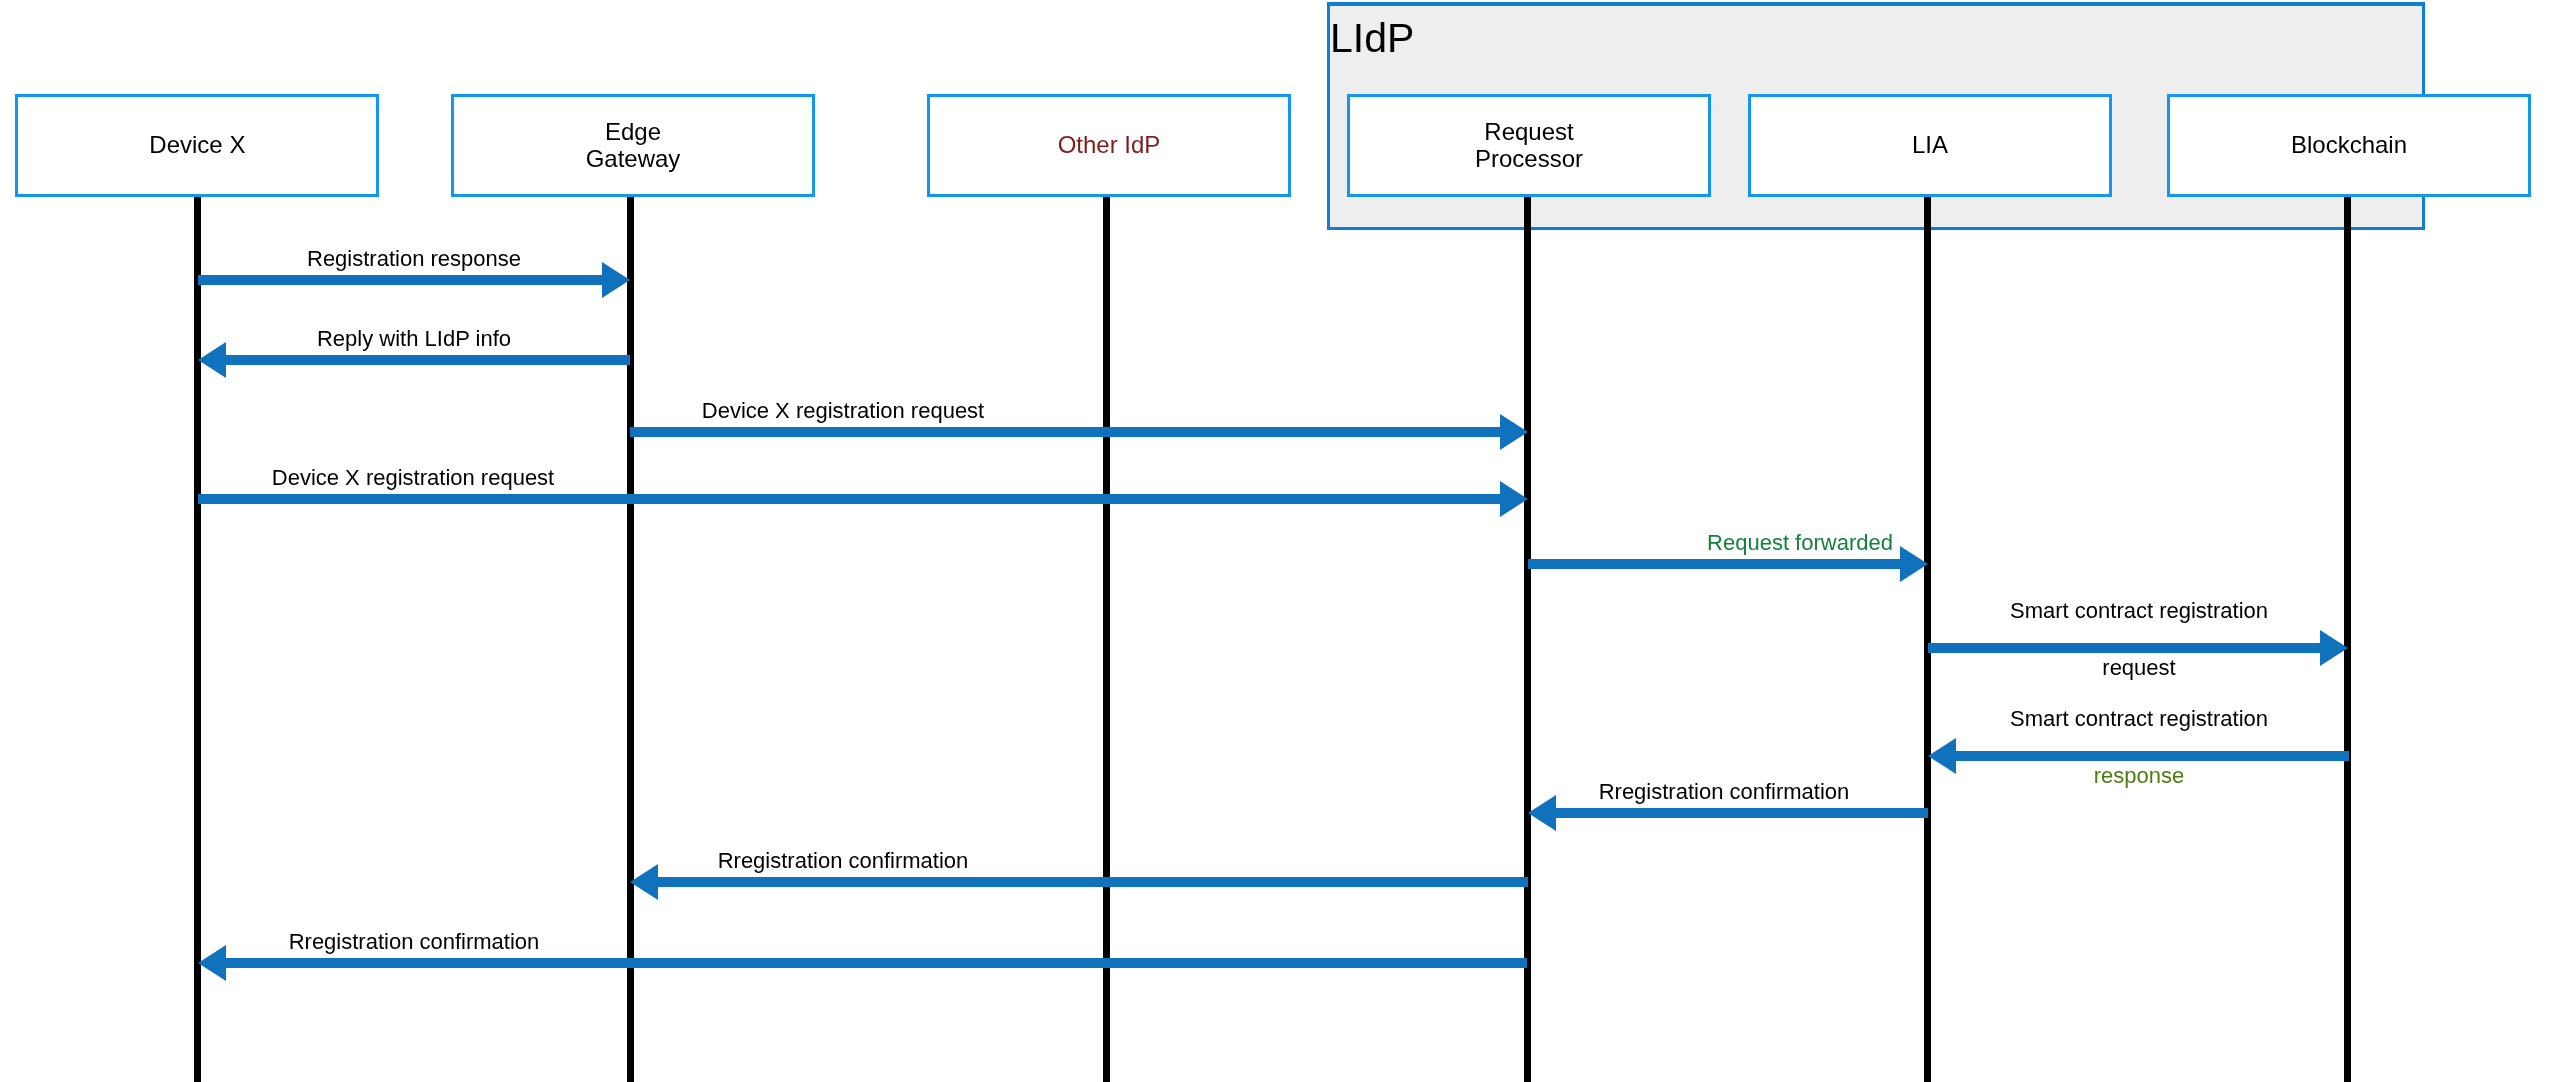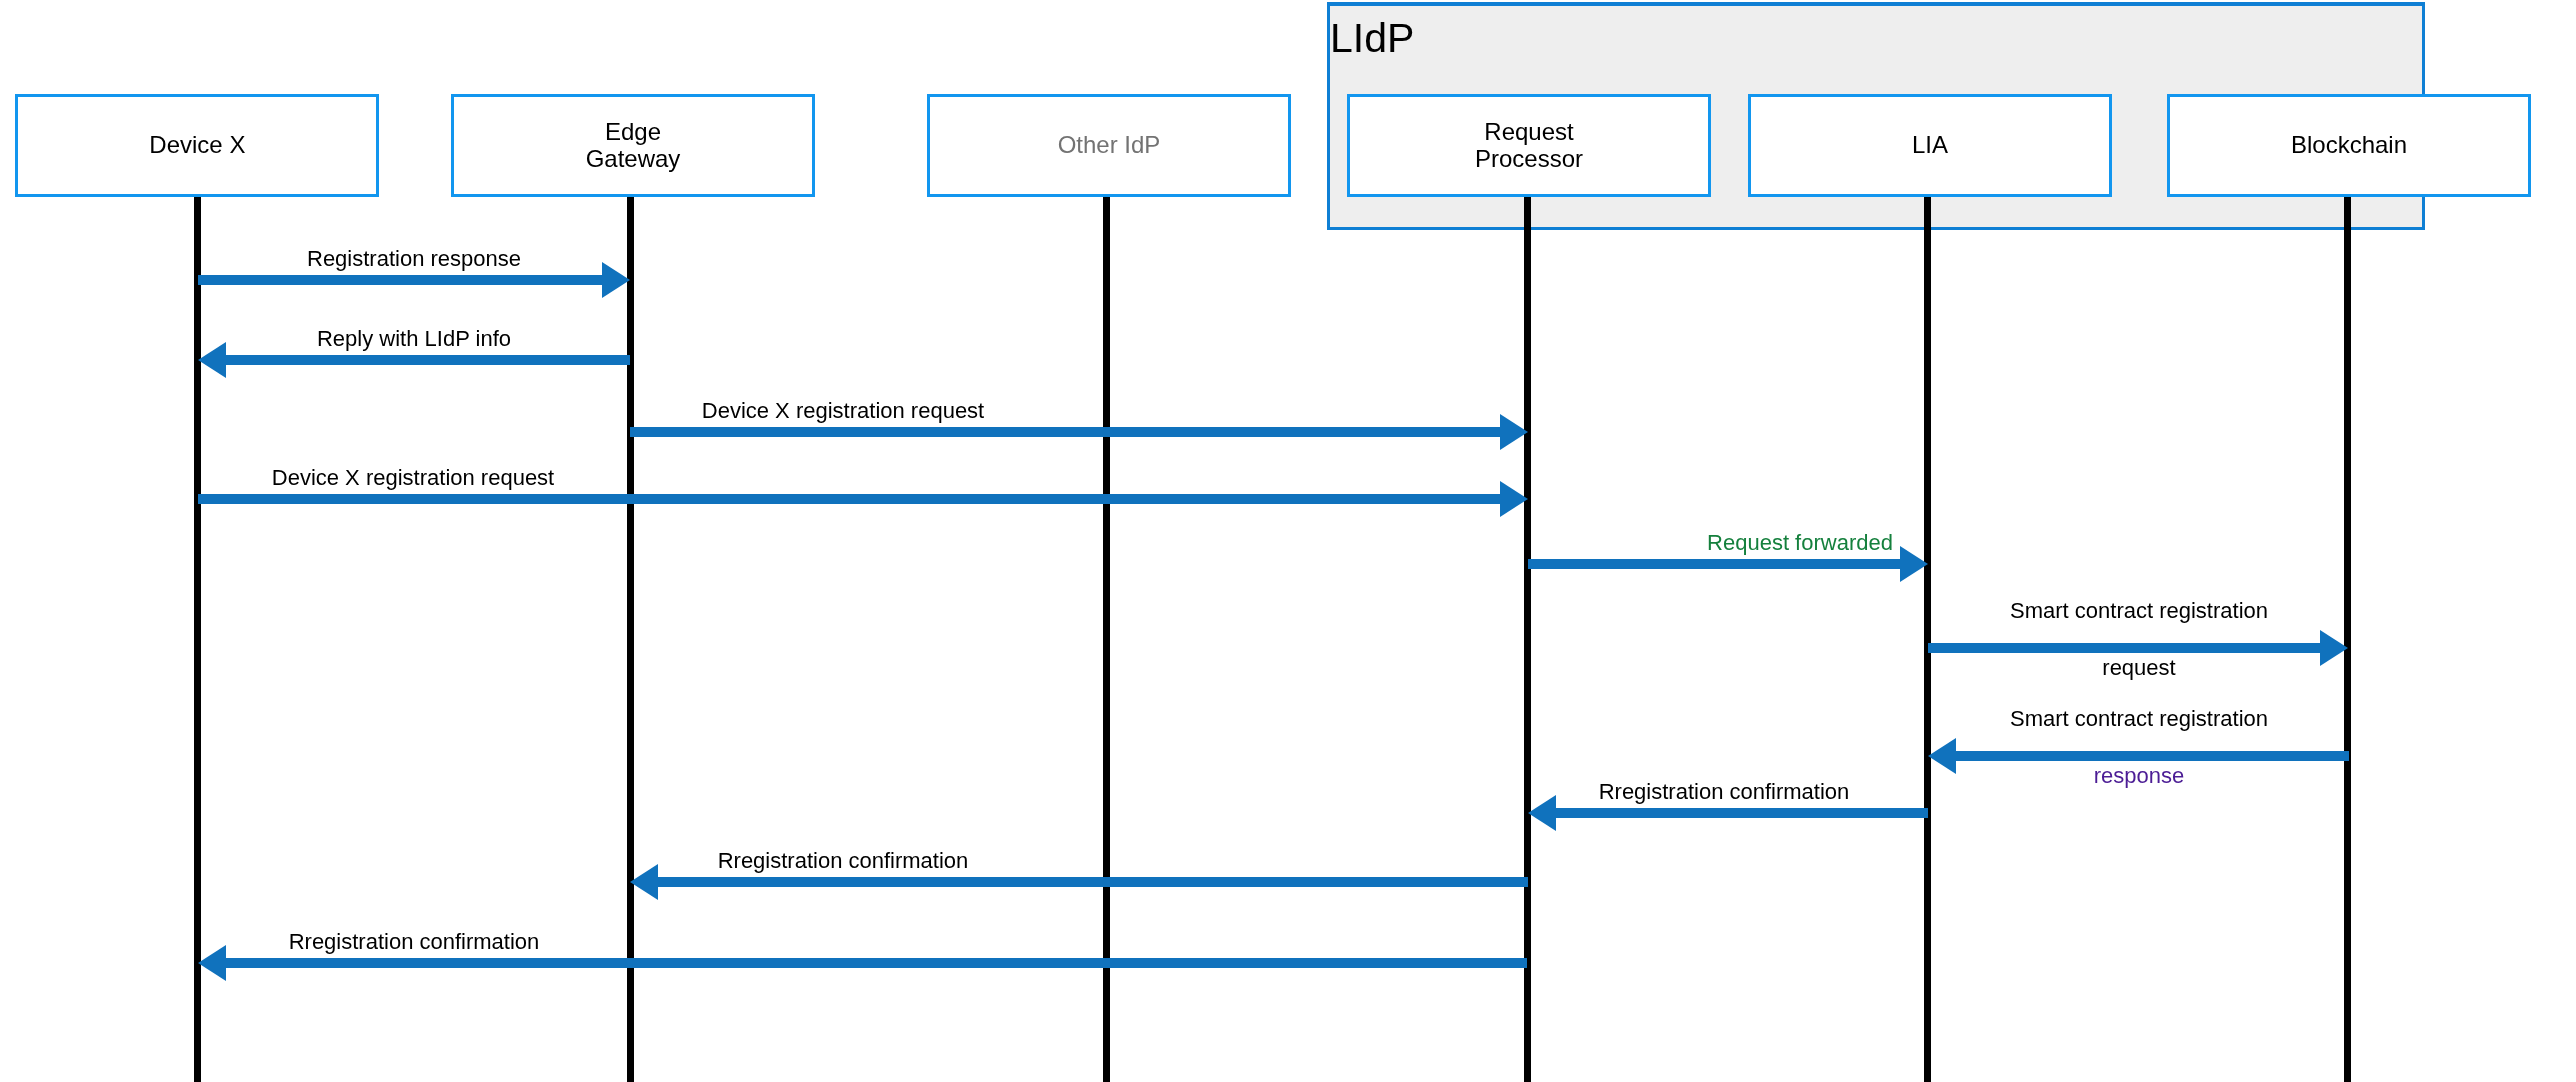--- a/index.html
+++ b/index.html
@@ -119,21 +119,21 @@
     <div class="lifeline" style="left: 1924px; top: 197px; height: 885px; background: rgb(0, 0, 0);"></div>
     <div class="lifeline" style="left: 2344px; top: 197px; height: 885px; background: rgb(0, 0, 0);"></div>
     <div class="participant" style="left: 15.4px; top: 94px; width: 364px; height: 103px; border-color: rgb(18, 150, 239);">
       <div class="plabel" style="color: rgb(0, 0, 0);">Device X</div>
     </div>
     <div class="participant" style="left: 451px; top: 94px; width: 364px; height: 103px; border-color: rgb(18, 150, 239);">
       <div class="plabel" style="color: rgb(0, 0, 0);">Edge
 Gateway</div>
     </div>
     <div class="participant" style="left: 927px; top: 94px; width: 364px; height: 103px; border-color: rgb(18, 150, 239);">
-      <div class="plabel" style="color: #737373;">Other IdP</div>
+      <div class="plabel" style="color: #7f1d1d;">Other IdP</div>
     </div>
     <div class="participant" style="left: 1347px; top: 94px; width: 364px; height: 103px; border-color: rgb(18, 150, 239);">
       <div class="plabel" style="color: rgb(0, 0, 0);">Request
 Processor</div>
     </div>
     <div class="participant" style="left: 1748px; top: 94px; width: 364px; height: 103px; border-color: rgb(18, 150, 239);">
       <div class="plabel" style="color: rgb(0, 0, 0);">LIA</div>
     </div>
     <div class="participant" style="left: 2167px; top: 94px; width: 364px; height: 103px; border-color: rgb(18, 150, 239);">
       <div class="plabel" style="color: rgb(0, 0, 0);">Blockchain</div>
@@ -166,21 +166,21 @@
     <div class="msg right" style="left: 0px; top: 648px; width: 100%;">
       <div class="shaft" style="background: rgb(16, 114, 189); left: 1928px; width: 399px;"></div>
       <div class="head" style="left: 2320px; border-left-color: rgb(16, 114, 189);"></div>
       <div class="mlabel split-top" style="left: 2139px; color: rgb(0, 0, 0);">Smart contract registration</div>
       <div class="mlabel split-bottom" style="left: 2139px; color: rgb(0, 0, 0);">request</div>
     </div>
     <div class="msg left" style="left: 0px; top: 756px; width: 100%;">
       <div class="shaft" style="background: rgb(16, 114, 189); left: 1950px; width: 399px;"></div>
       <div class="head" style="left: 1928px; border-right-color: rgb(16, 114, 189);"></div>
       <div class="mlabel split-top" style="left: 2139px; color: rgb(0, 0, 0);">Smart contract registration</div>
-      <div class="mlabel split-bottom" style="left: 2139px; color: #4c1d95;">response</div>
+      <div class="mlabel split-bottom" style="left: 2139px; color: #4d7c0f;">response</div>
     </div>
     <div class="msg left" style="left: 0px; top: 813px; width: 100%;">
       <div class="shaft" style="background: rgb(16, 114, 189); left: 1549px; width: 379px;"></div>
       <div class="head" style="left: 1528px; border-right-color: rgb(16, 114, 189);"></div>
       <div class="mlabel above" style="left: 1724px; color: rgb(0, 0, 0);">Rregistration confirmation</div>
     </div>
     <div class="msg left" style="left: 0px; top: 882px; width: 100%;">
       <div class="shaft" style="background: rgb(16, 114, 189); left: 652px; width: 876px;"></div>
       <div class="head" style="left: 630px; border-right-color: rgb(16, 114, 189);"></div>
       <div class="mlabel above" style="left: 843px; color: rgb(0, 0, 0);">Rregistration confirmation</div>

